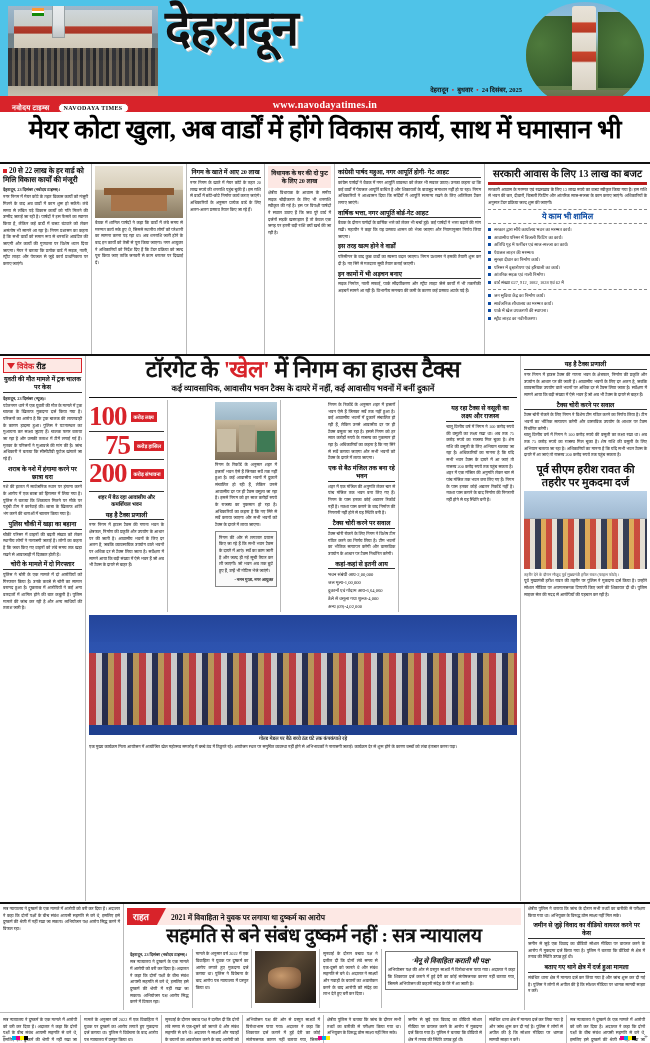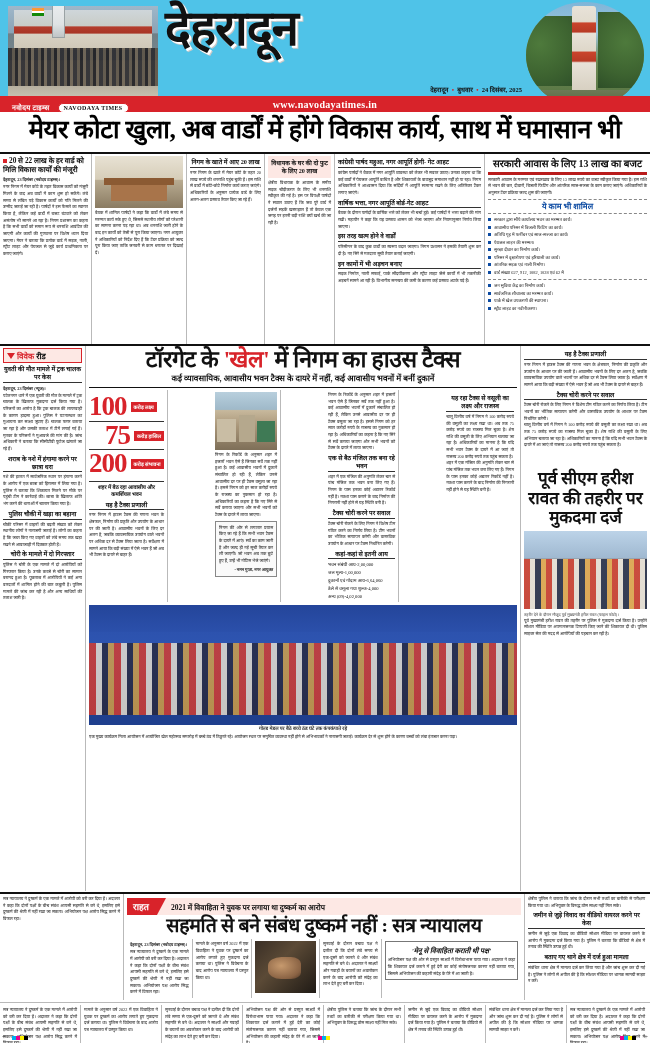--- a/index.html
+++ b/index.html
@@ -134,21 +134,21 @@
     z-index: 3;
   }
   .mh-url {
     font-size: 10px; font-weight: bold; letter-spacing: .3px;
     color: #fff;
   }
   
   .lead-hl {
     text-align: center;
     font-size: 25.5px; font-weight: bold; color: #000;
-    padding: 4px 4px 8px;
+    padding: 4px 4px 18px;
     letter-spacing: -.3px;
     border-bottom: 2px solid #111;
     line-height: 1.1;
   }
   
   .blk { display: flex; }
   .col { padding: 2px 3px; }
   .rule-r { border-right: 1px solid #b9b9b9; }
   .rule-l { border-left: 1px solid #b9b9b9; }
   .body-txt {
@@ -535,21 +535,21 @@
       <div class="body-txt">एक मुख्य कार्यक्रम मिला आयोजन में आयोजित खेल महोत्सव समारोह में बच्चे ठंड में ठिठुरते रहे। आयोजन स्थल पर समुचित व्यवस्था नहीं होने से अभिभावकों ने नाराजगी जताई। कार्यक्रम देर से शुरू होने के कारण बच्चों को लंबा इंतजार करना पड़ा।</div>
     </div>
 
     <div class="col rule-l" style="width:130px;">
       <div class="sec-hd sec-hd-c">यह है टैक्स प्रणाली</div>
       <div class="body-txt">नगर निगम में हाउस टैक्स की गणना भवन के क्षेत्रफल, निर्माण की प्रकृति और उपयोग के आधार पर की जाती है। आवासीय भवनों के लिए दर अलग है, जबकि व्यावसायिक उपयोग वाले भवनों पर अधिक दर से टैक्स लिया जाता है। सर्वेक्षण में सामने आया कि बड़ी संख्या में ऐसे भवन हैं जो अब भी टैक्स के दायरे से बाहर हैं।</div>
       <div class="sec-hd sec-hd-c">टैक्स चोरी करने पर सवाल</div>
       <div class="body-txt">टैक्स चोरी रोकने के लिए निगम ने विशेष टीम गठित करने का निर्णय लिया है। टीम भवनों का भौतिक सत्यापन करेगी और वास्तविक उपयोग के आधार पर टैक्स निर्धारित करेगी।</div>
       <div class="body-txt">चालू वित्तीय वर्ष में निगम ने 100 करोड़ रुपये की वसूली का लक्ष्य रखा था। अब तक 75 करोड़ रुपये का राजस्व मिल चुका है। शेष राशि की वसूली के लिए अभियान चलाया जा रहा है। अधिकारियों का मानना है कि यदि सभी भवन टैक्स के दायरे में आ जाएं तो राजस्व 200 करोड़ रुपये तक पहुंच सकता है।</div>
 
-      <div class="sec-hd sec-hd-c" style="font-size:17px;color:#111;border-bottom:none;margin-top:20px;line-height:1.15;text-align:center;">पूर्व सीएम हरीश रावत की तहरीर पर मुकदमा दर्ज</div>
+      <div class="sec-hd sec-hd-c" style="font-size:11px;color:#111;border-bottom:none;margin-top:4px;line-height:1.15;text-align:center;">पूर्व सीएम हरीश रावत की तहरीर पर मुकदमा दर्ज</div>
       <div class="mini-photo-people" style="height:78px;margin:2px 0;">
         <div class="crowd"></div>
       </div>
       <div class="cap">तहरीर देने के दौरान मौजूद पूर्व मुख्यमंत्री हरीश रावत (फाइल फोटो)।</div>
       <div class="body-txt">पूर्व मुख्यमंत्री हरीश रावत की तहरीर पर पुलिस ने मुकदमा दर्ज किया है। उन्होंने सोशल मीडिया पर अपमानजनक टिप्पणी किए जाने की शिकायत दी थी। पुलिस साइबर सेल की मदद से आरोपियों की पहचान कर रही है।</div>
     </div>
   </div>
 
   <div style="border-top:2px solid #111;margin-top:1px;"></div>
 

